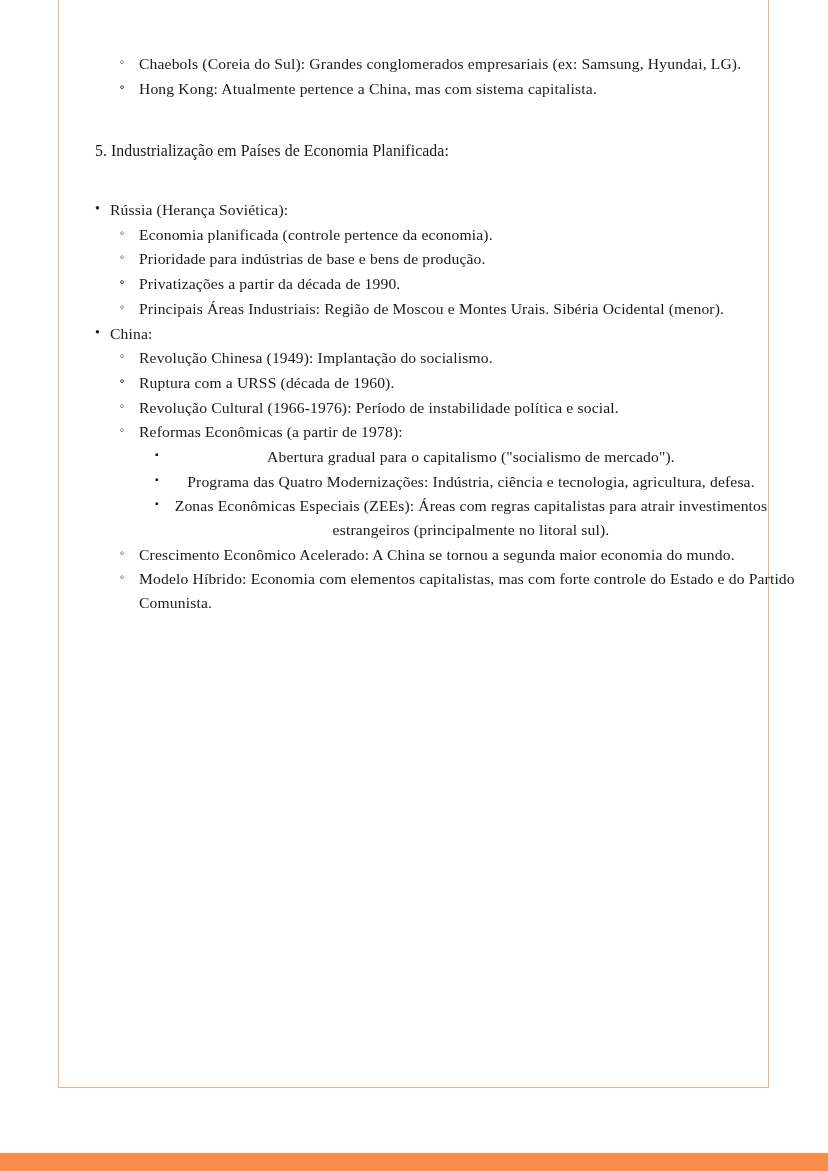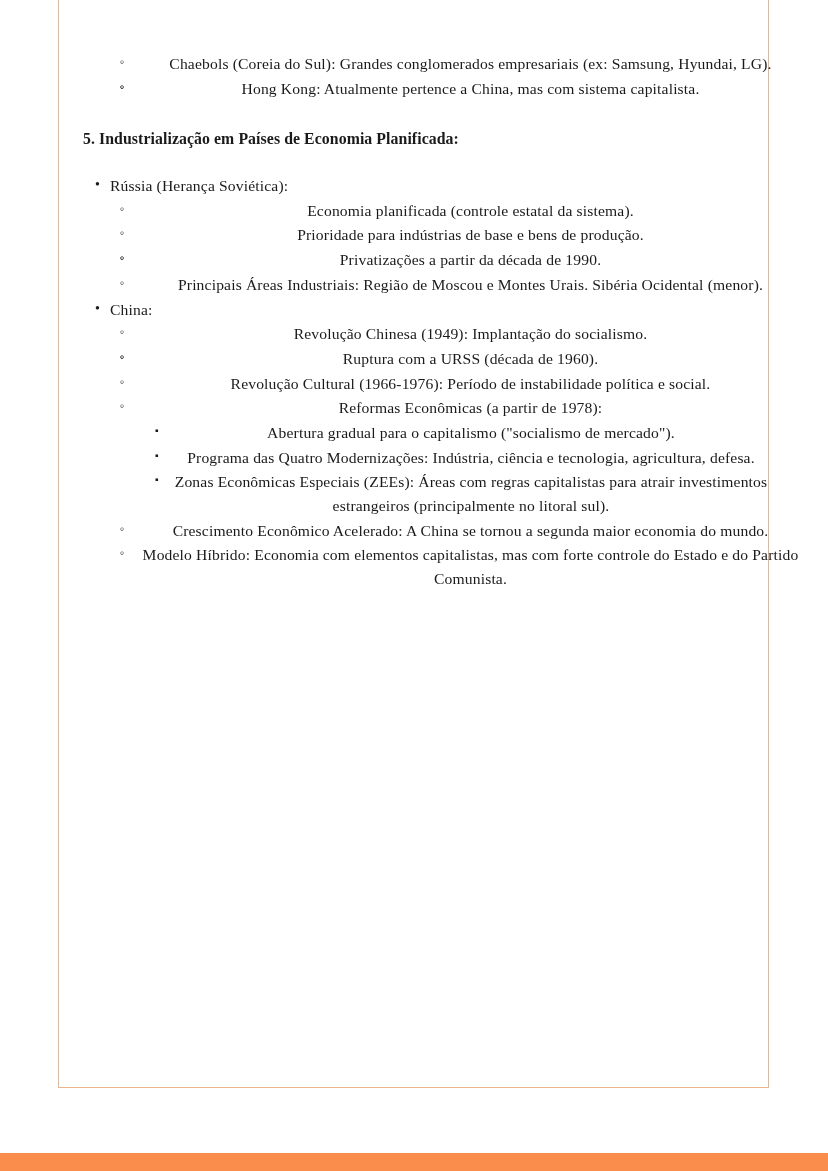--- a/index.html
+++ b/index.html
@@ -100,27 +100,27 @@
     top: 0;
     font-size: 10.5px;
     line-height: 1.86;
   }
 
   .txt {
     display: block;
     padding-right: 24px;
   }
   
-  .lvl2 > li > .txt { padding-right: 26px; text-align: center; }
+  .lvl2 > li > .txt { padding-right: 26px; }
   .lvl3 > li > .txt { padding-right: 58px; text-align: center; }
 
   h2.section-heading {
     font-size: 15.8px;
-    font-weight: bold;
-    margin: 0;
+    font-weight: normal;
+    margin: 12px;
     padding: 0 0 0 83px;
     line-height: 1.5;
     letter-spacing: 0.005em;
   }
 
   .gap-before-heading { height: 26px; }
   .gap-after-heading  { height: 23px; }
 </style>
 </head>
 <body>
@@ -151,21 +151,21 @@
 
   <ul class="lvl1">
     <li>
       <span class="bullet">•</span>
       <span class="txt">Rússia (Herança Soviética):</span>
     </li>
   </ul>
   <ul class="lvl2">
     <li>
       <span class="bullet">◦</span>
-      <span class="txt">Economia planificada (controle estatal da sistema).</span>
+      <span class="txt">Economia planificada (controle pertence da economia).</span>
     </li>
     <li>
       <span class="bullet">◦</span>
       <span class="txt">Prioridade para indústrias de base e bens de produção.</span>
     </li>
     <li>
       <span class="bullet">◦</span>
     </li>
     <li>
       <span class="bullet">◦</span>

